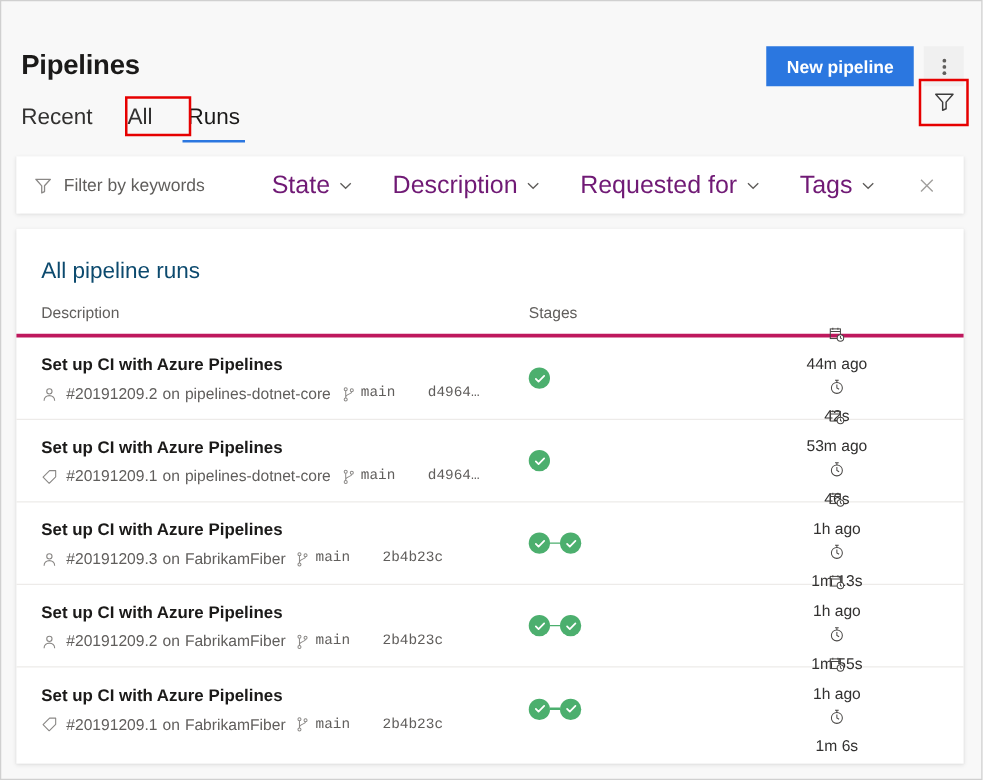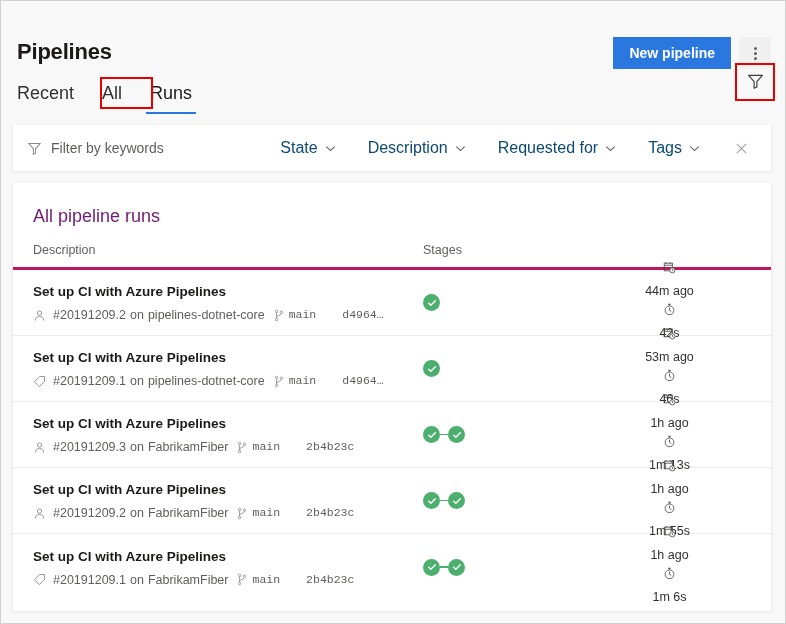--- a/index.html
+++ b/index.html
@@ -169,22 +169,22 @@
 
   .filter-pills {
     display: flex;
     align-items: center;
     gap: 0;
   }
   .pill {
     display: flex;
     align-items: center;
     gap: 7px;
-    font-size: 16px;
-    color: #0c4a6e;
+    font-size: 20px;
+    color: #701a75;
     padding: 0 16px;
     cursor: pointer;
     white-space: nowrap;
   }
   .clear-btn {
     padding: 0 8px 0 18px;
     display: flex;
     align-items: center;
     cursor: pointer;
   }
@@ -197,21 +197,21 @@
     top: 182px;
     bottom: 12px;
     background: #ffffff;
     box-shadow: 0 1.2px 3.6px rgba(0,0,0,.10), 0 0.3px 0.9px rgba(0,0,0,.08);
     overflow: hidden;
   }
 
   .card-title {
     font-size: 18px;
     font-weight: 400;
-    color: #701a75;
+    color: #0c4a6e;
     padding: 20px 20px 0 20px;
     line-height: 26px;
   }
 
   .col-head {
     display: flex;
     align-items: center;
     padding: 14px 20px 10px 20px;
     font-size: 12.5px;
     color: #605e5c;

